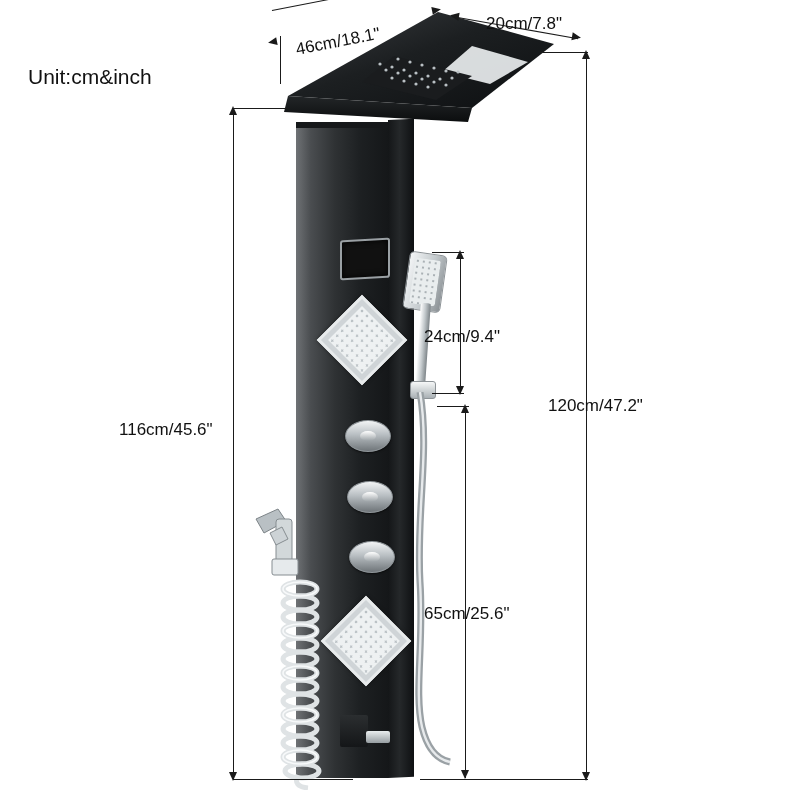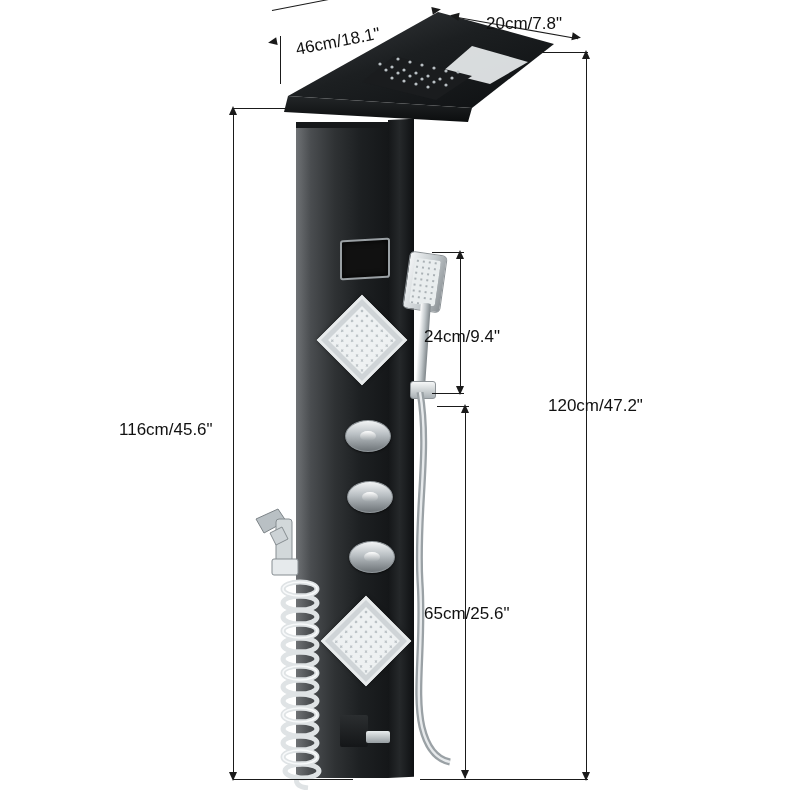--- a/index.html
+++ b/index.html
@@ -239,20 +239,21 @@
           <ellipse cx="32" cy="182" rx="17" ry="7"></ellipse>
         </g>
         <path d="M30,200 C26,208 30,212 40,213" fill="none" stroke="#dfe3e5" stroke-width="5"></path>
       </svg>
     </div>
 
     <div class="spout"></div>
     <div class="spout-nose"></div>
   </div>
 
+  <div class="unit-label" style="left:28px;top:65px;font-size:21px;">Unit:cm&amp;inch</div>
 
   <div class="line" style="left:272px;top:10px;width:170px;height:1px;transform:rotate(-11deg);transform-origin:left center;"></div>
   <div class="arrow arr-left" style="left:268px;top:38px;transform:rotate(-11deg);"></div>
   <div class="arrow arr-right" style="left:432px;top:6px;transform:rotate(-11deg);"></div>
   <div class="dim-label" style="left:296px;top:40px;font-size:17px;transform:rotate(-11deg);transform-origin:left center;">46cm/18.1"</div>
 
   <div class="line vline" style="left:280px;top:36px;height:48px;"></div>
 
   <div class="line" style="left:452px;top:16px;width:128px;height:1px;transform:rotate(10deg);transform-origin:left center;"></div>
   <div class="arrow arr-left" style="left:450px;top:12px;transform:rotate(10deg);"></div>

